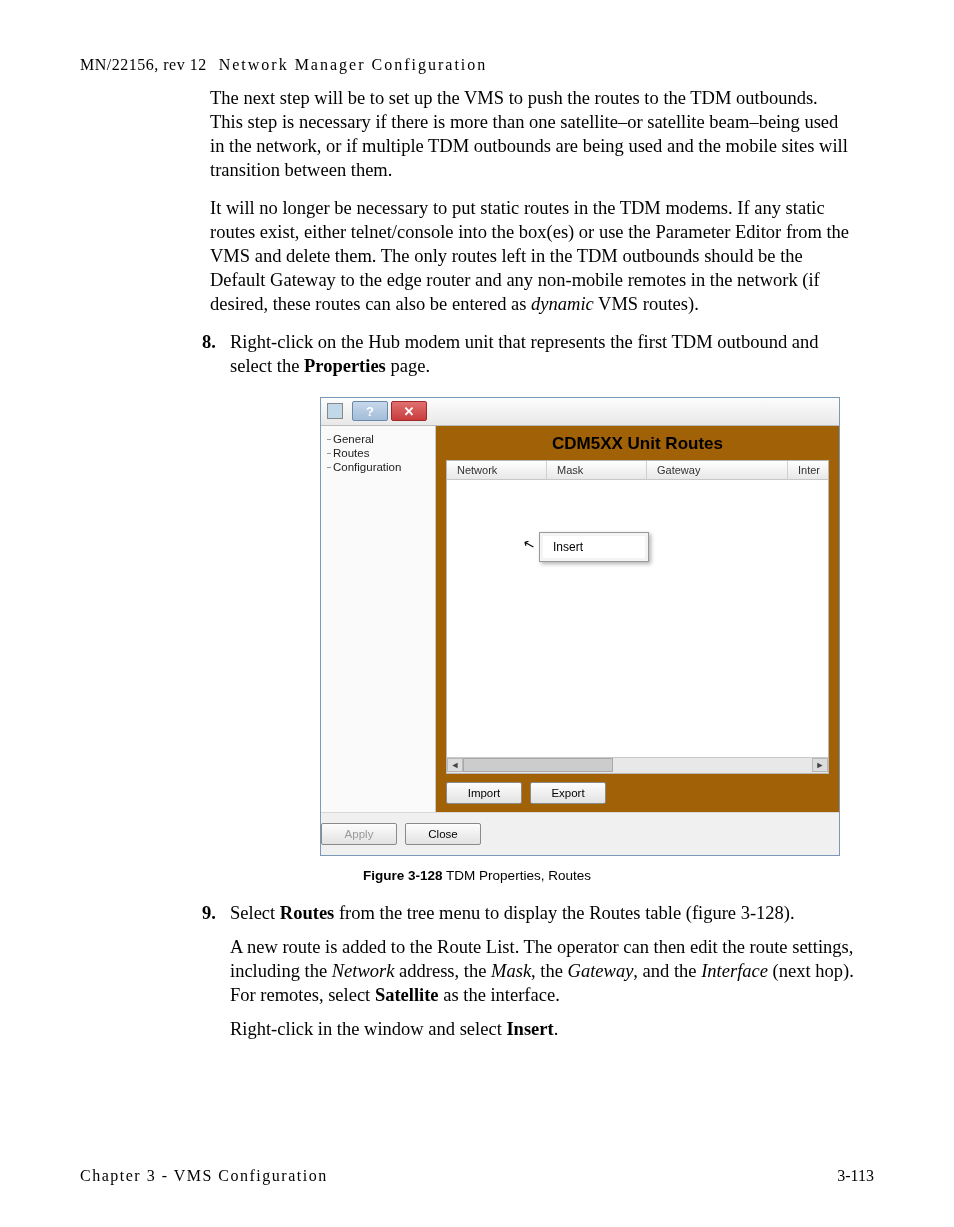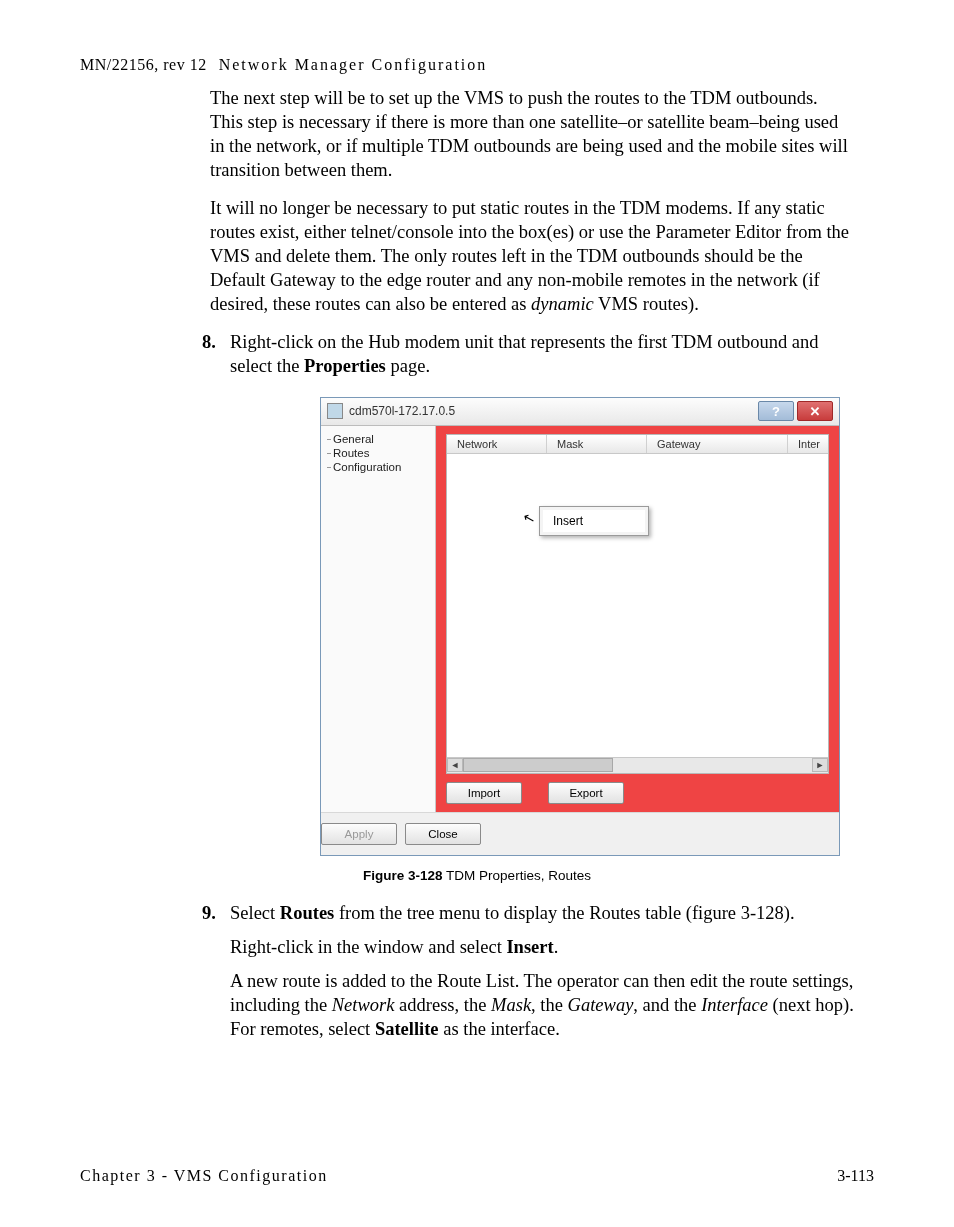--- a/index.html
+++ b/index.html
@@ -73,21 +73,21 @@
       display: flex; align-items: center; justify-content: center;
       font-weight: bold; font-size: 13px;
       border-radius: 2px;
       margin-left: 3px;
     }
     .help-btn { background: linear-gradient(#c7d8ec,#a3bcd8); color: #fff; border: 1px solid #6a88a8; }
     .close-btn { background: linear-gradient(#e07070,#c83c3c); color: #fff; border: 1px solid #a02828; }
 
     .dialog-body {
       display: flex;
-      background: #ef4444;
+      background: #a16207;
       height: 386px;
     }
     .tree {
       width: 115px;
       border-right: 1px solid #c8c8c8;
       padding: 6px 4px;
       font-size: 11.5px;
       color: #222;
       background: #fafafa;
     }
@@ -173,21 +173,21 @@
       display: flex; align-items: center; justify-content: center;
       font-size: 9px; color: #444;
     }
     .hscroll .track { flex: 1; position: relative; }
     .hscroll .thumb {
       position: absolute; left: 0; top: 0;
       width: 150px; height: 14px;
       background: #ccc; border: 1px solid #a8a8a8;
     }
     .import-export {
-      display: flex; gap: 26px;
+      display: flex; gap: 8px;
       margin-top: 8px;
       text-align: right;
     }
     .d-btn {
       width: 76px; height: 22px;
       background: linear-gradient(#fdfdfd,#e2e2e2);
       border: 1px solid #8a8a8a;
       border-radius: 2px;
       font-size: 11.5px;
       display: flex; align-items: center; justify-content: center;
@@ -244,31 +244,31 @@
   <span class="num"> 8.</span>
   <div class="content">
     <span>Right-click on the Hub modem unit that represents the first TDM outbound and select the </span><b>Properties</b><span> page.</span>
   </div>
 </div>
 
 <div class="dialog-wrap">
   <div class="dialog">
     <div class="titlebar">
       <div class="app-icon"></div>
-      <div class="title">cdm570l-172.17.0.5</div>
       <div class="win-btn help-btn">?</div>
       <div class="win-btn close-btn">✕</div>
     </div>
     <div class="dialog-body">
       <div class="tree">
         <div class="node">General</div>
         <div class="node">Routes</div>
         <div class="node">Configuration</div>
       </div>
       <div class="right-pane">
+        <div class="routes-title">CDM5XX Unit Routes</div>
         <div class="grid">
           <div class="grid-head">
             <div class="col col-net">Network</div>
             <div class="col col-mask">Mask</div>
             <div class="col col-gw">Gateway</div>
             <div class="col col-inter">Inter</div>
           </div>
           <div class="grid-body">
             <span class="cursor-icon">↖</span>
             <div class="ctx-menu">
@@ -299,23 +299,23 @@
 <div class="caption">
   <span class="fb">Figure 3-128</span><span>   TDM Properties, Routes</span>
 </div>
 
 <div class="list-item">
   <span class="num"> 9.</span>
   <div class="content">
     <span>Select </span><b>Routes</b><span> from the tree menu to display the Routes table (figure 3-128).</span>
   </div>
   <div class="follow">
+    <span>A new route is added to the Route List. The operator can then edit the route settings, including the </span><em class="it">Network</em><span> address, the </span><em class="it">Mask</em><span>, the </span><em class="it">Gateway</em><span>, and the </span><em class="it">Interface</em><span> (next hop). For remotes, select </span><b>Satellite</b><span> as the interface.</span>
+  </div>
+  <div class="follow">
     <span>Right-click in the window and select </span><b>Insert</b><span>.</span>
-  </div>
-  <div class="follow">
-    <span>A new route is added to the Route List. The operator can then edit the route settings, including the </span><em class="it">Network</em><span> address, the </span><em class="it">Mask</em><span>, the </span><em class="it">Gateway</em><span>, and the </span><em class="it">Interface</em><span> (next hop). For remotes, select </span><b>Satellite</b><span> as the interface.</span>
   </div>
 </div>
 
 <div class="footer">
   <span>Chapter 3 - VMS Configuration</span>
   <span class="right">3-113</span>
 </div>
 
 </body></html>

